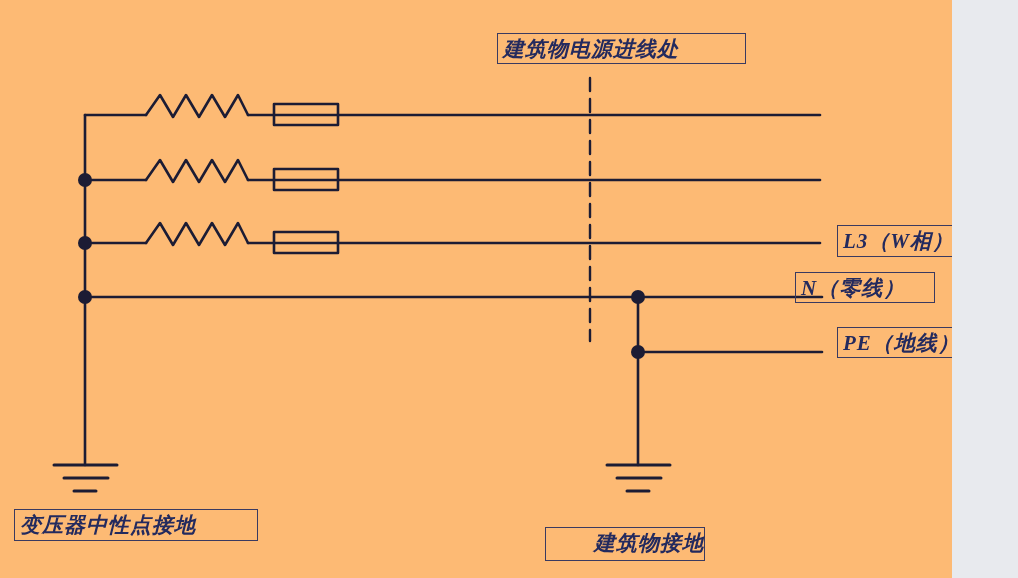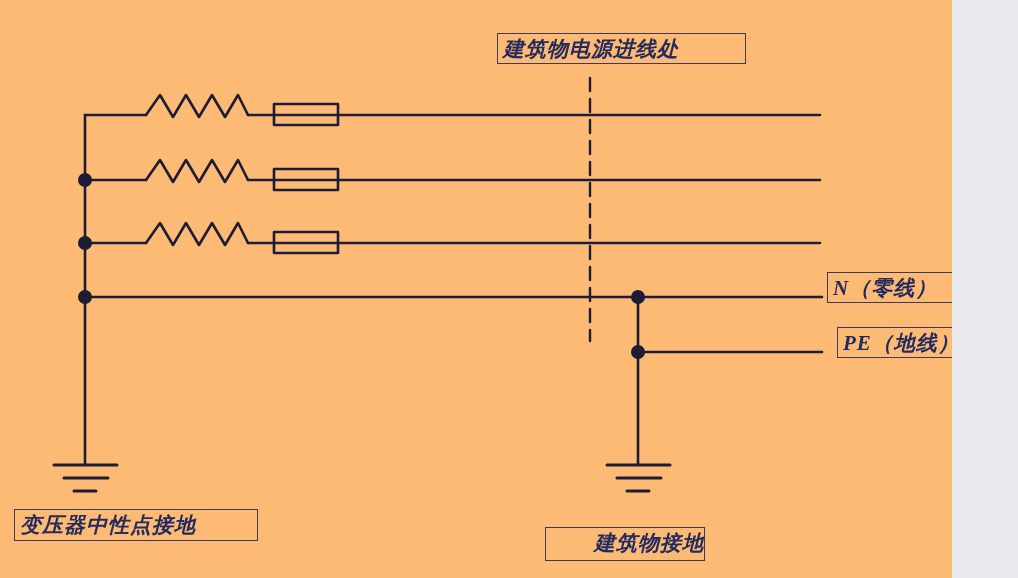--- a/index.html
+++ b/index.html
@@ -34,21 +34,21 @@
     letter-spacing: 1px;
     line-height: 30px;
     padding-left: 5px;
     white-space: nowrap;
     overflow: visible;
   }
   .box-entry        { left: 497px; top: 33px;  width: 249px; height: 31px; }
   .box-l1           { left: 837px; top: 92px;  width: 140px; height: 31px; }
   .box-l2           { left: 837px; top: 162px; width: 150px; height: 33px; }
   .box-l3           { left: 837px; top: 225px; width: 140px; height: 32px; }
-  .box-n            { left: 827px; top: 272px; width: 140px; height: 31px; }
+  .box-n            { left: 795px; top: 272px; width: 140px; height: 31px; }
   .box-pe           { left: 837px; top: 327px; width: 140px; height: 31px; }
   .box-xfmr-ground  { left: 14px;  top: 509px; width: 244px; height: 32px; }
   .box-bldg-ground  { left: 545px; top: 527px; width: 160px; height: 34px; text-align: right; }
 </style>
 </head>
 <body>
 
 <div class="stage">
 
   <svg class="circuit" viewBox="0 0 1018 578" fill="none" stroke="#1c1c34" stroke-width="2.6" stroke-linecap="round" stroke-linejoin="round">
@@ -103,20 +103,23 @@
       <line x1="627" y1="491" x2="649" y2="491"></line>
     </g>
   </svg>
 
   <div class="label-box box-entry">
     <span>建筑物电源进线处</span>
   </div>
 
 
 
+  <div class="label-box box-l3">
+    <span>L3（W相）</span>
+  </div>
 
   <div class="label-box box-n">
     <span>N（零线）</span>
   </div>
 
   <div class="label-box box-pe">
     <span>PE（地线）</span>
   </div>
 
   <div class="label-box box-xfmr-ground">

